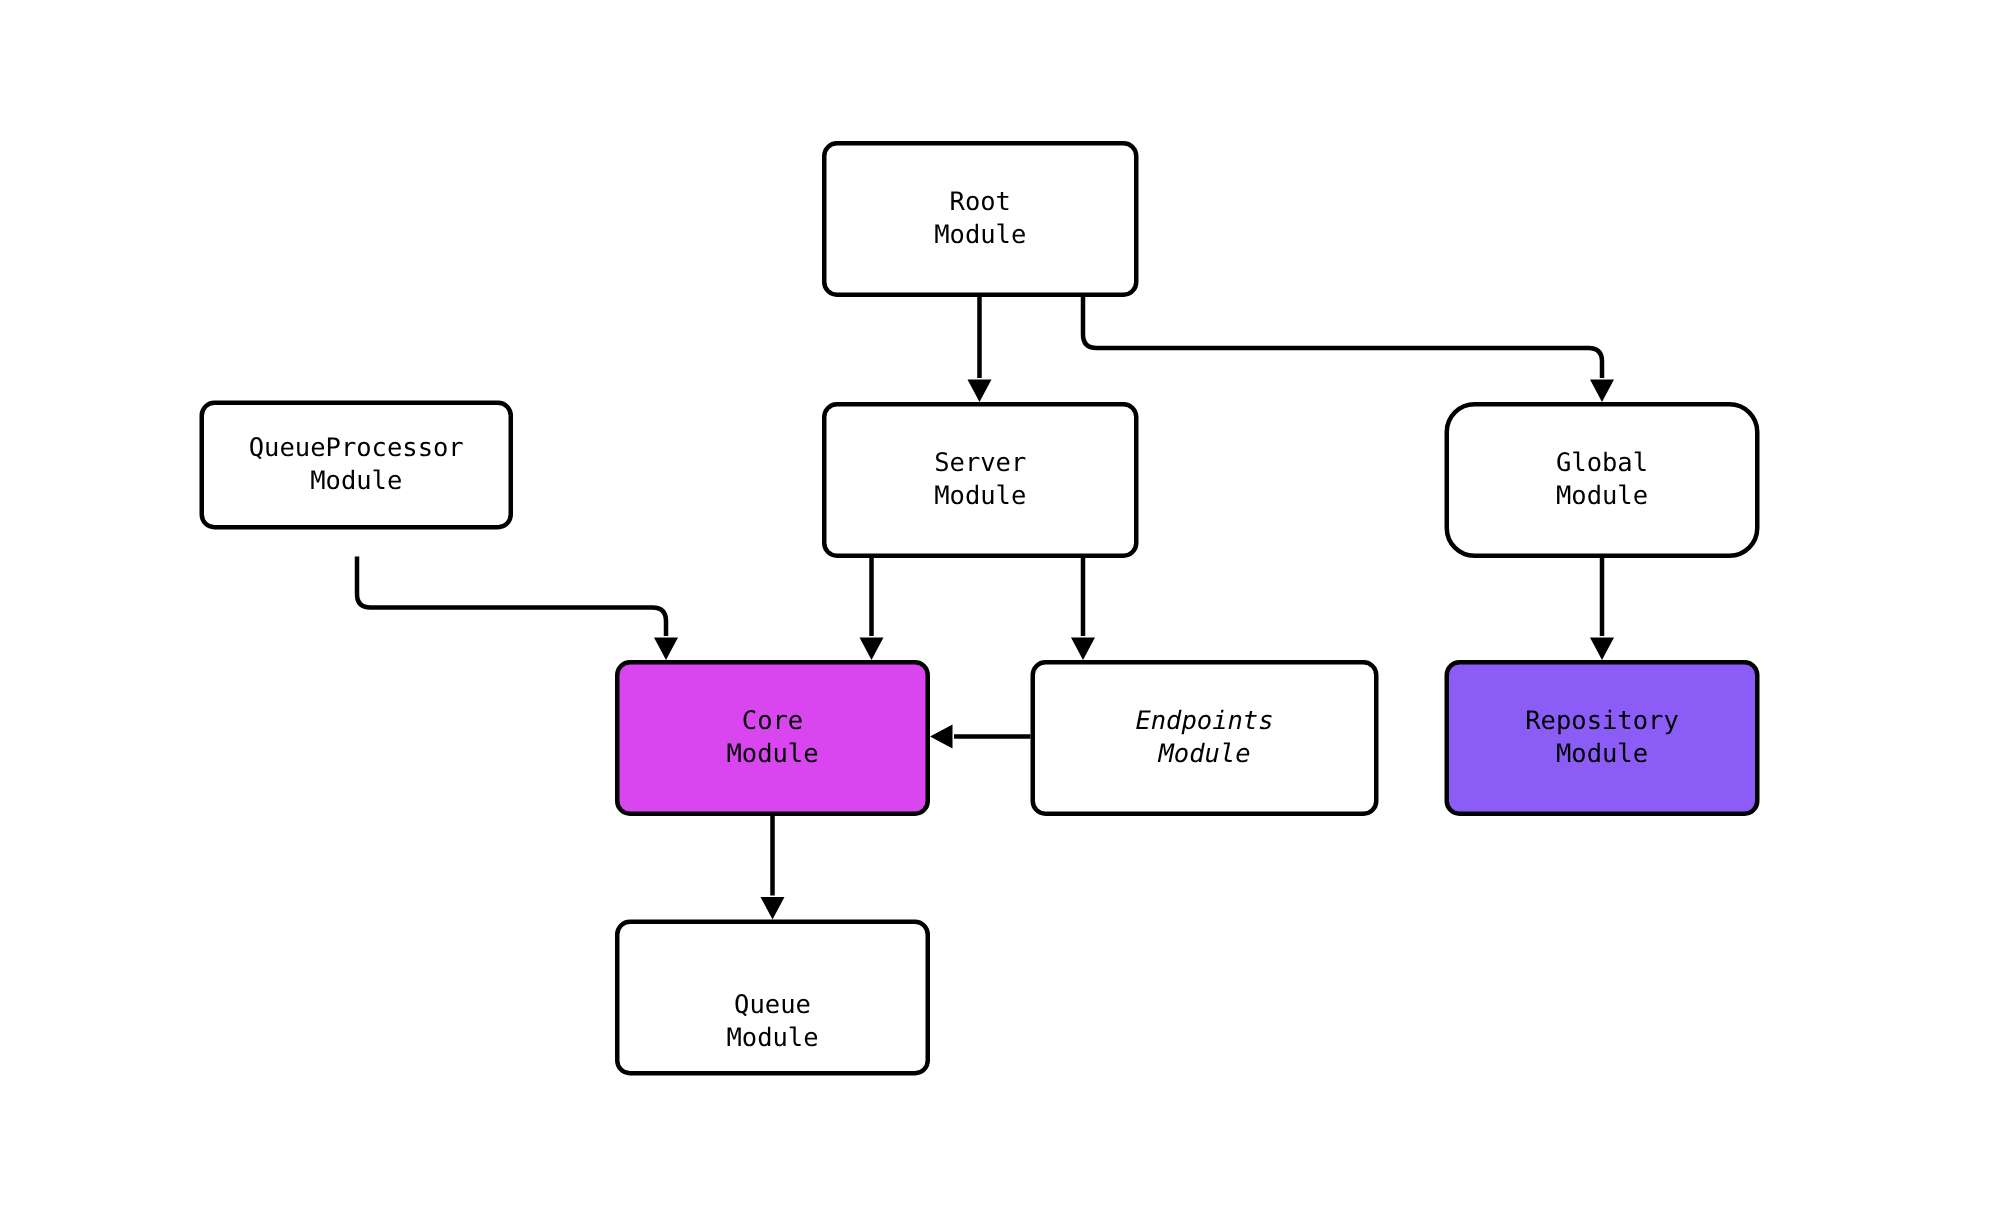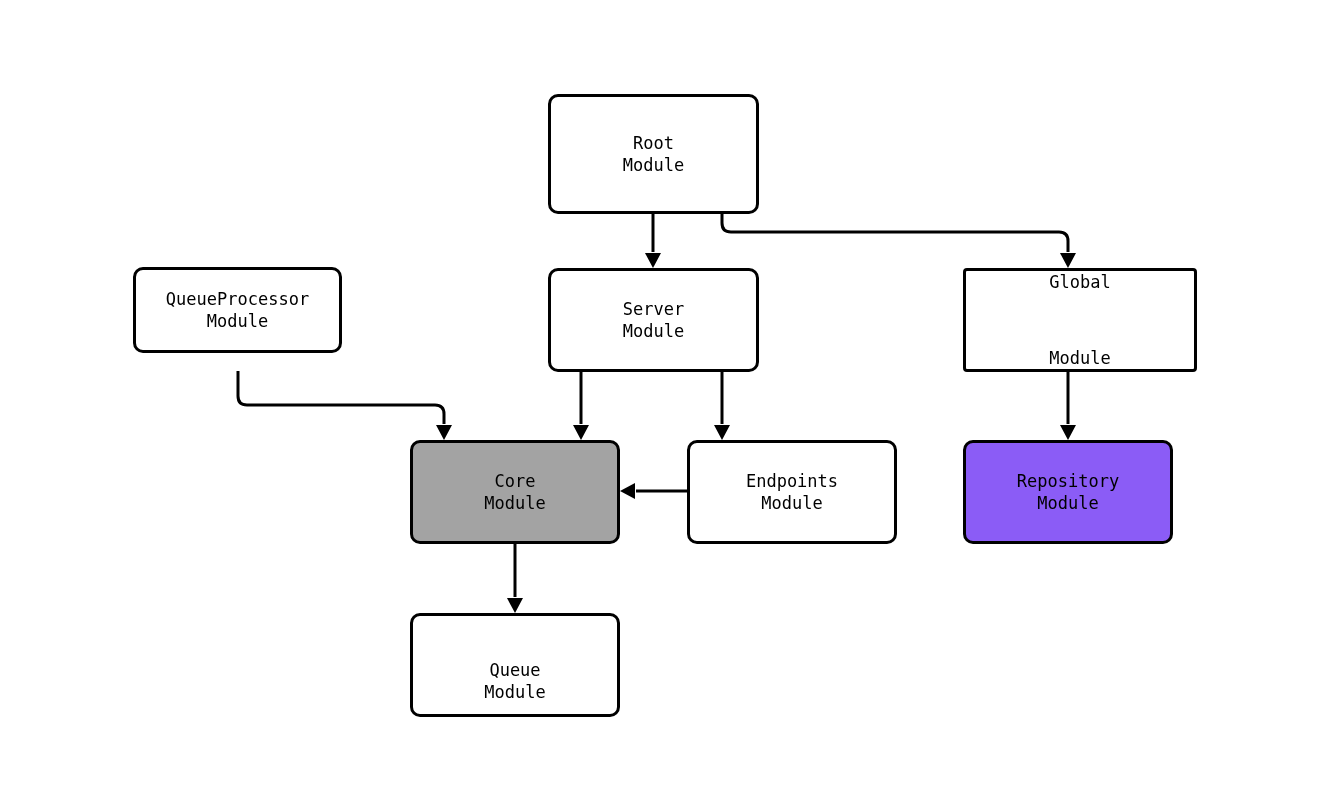--- a/index.html
+++ b/index.html
@@ -82,41 +82,41 @@
         <path d="M 687 491 L 636 491" fill="none" stroke="#000000" stroke-width="3" stroke-linecap="butt" stroke-linejoin="round"></path>
         <polygon points="635,483 635,499 620,491" fill="#000000"></polygon>
       </g>
       <g>
         <path d="M 515 544 L 515 597" fill="none" stroke="#000000" stroke-width="3" stroke-linecap="butt" stroke-linejoin="round"></path>
         <polygon points="507,598 523,598 515,613" fill="#000000"></polygon>
       </g>
     </svg>
 
   <div id="node-layer">
-      <div class="node" style="left: 548px; top: 94px; width: 211px; height: 120px; border-width: 3px; border-color: rgb(0, 0, 0); border-radius: 10px; background: rgb(255, 255, 255);">
+      <div class="node" style="left: 548px; top: 94px; width: 211px; height: 104px; border-width: 3px; border-color: rgb(0, 0, 0); border-radius: 10px; background: rgb(255, 255, 255);">
         <div class="node-line" style="color: rgb(0, 0, 0);">Root</div>
         <div class="node-line" style="color: rgb(0, 0, 0);">Module</div>
       </div>
       <div class="node" style="left: 133px; top: 267px; width: 209px; height: 86px; border-width: 3px; border-color: rgb(0, 0, 0); border-radius: 10px; background: rgb(255, 255, 255);">
         <div class="node-line" style="color: rgb(0, 0, 0);">QueueProcessor</div>
         <div class="node-line" style="color: rgb(0, 0, 0);">Module</div>
       </div>
       <div class="node" style="left: 548px; top: 268px; width: 211px; height: 104px; border-width: 3px; border-color: rgb(0, 0, 0); border-radius: 10px; background: rgb(255, 255, 255);">
         <div class="node-line" style="color: rgb(0, 0, 0);">Server</div>
         <div class="node-line" style="color: rgb(0, 0, 0);">Module</div>
       </div>
-      <div class="node" style="left: 963px; top: 268px; width: 234px; height: 104px; border-width: 3px; border-color: rgb(0, 0, 0); border-radius: 4px; background: rgb(255, 255, 255); justify-content: space-between;">
+      <div class="node" style="left: 963px; top: 268px; width: 210px; height: 104px; border-width: 3px; border-color: rgb(0, 0, 0); border-radius: 20px; background: rgb(255, 255, 255);">
         <div class="node-line" style="color: rgb(0, 0, 0);">Global</div>
         <div class="node-line" style="color: rgb(0, 0, 0);">Module</div>
       </div>
-      <div class="node" style="left: 410px; top: 440px; width: 210px; height: 104px; border-width: 3px; border-color: rgb(0, 0, 0); border-radius: 10px; background: #a3a3a3;">
+      <div class="node" style="left: 410px; top: 440px; width: 210px; height: 104px; border-width: 3px; border-color: rgb(0, 0, 0); border-radius: 10px; background: #d946ef;">
         <div class="node-line" style="color: rgb(0, 0, 0);">Core</div>
         <div class="node-line" style="color: rgb(0, 0, 0);">Module</div>
       </div>
-      <div class="node" style="left: 687px; top: 440px; width: 210px; height: 104px; border-width: 3px; border-color: rgb(0, 0, 0); border-radius: 10px; background: rgb(255, 255, 255);">
+      <div class="node" style="left: 687px; top: 440px; width: 232px; height: 104px; border-width: 3px; border-color: rgb(0, 0, 0); border-radius: 10px; background: rgb(255, 255, 255); font-style: italic;">
         <div class="node-line" style="color: rgb(0, 0, 0);">Endpoints</div>
         <div class="node-line" style="color: rgb(0, 0, 0);">Module</div>
       </div>
       <div class="node" style="left: 963px; top: 440px; width: 210px; height: 104px; border-width: 3px; border-color: rgb(0, 0, 0); border-radius: 10px; background: #8b5cf6;">
         <div class="node-line" style="color: rgb(0, 0, 0);">Repository</div>
         <div class="node-line" style="color: rgb(0, 0, 0);">Module</div>
       </div>
       <div class="node" style="left: 410px; top: 613px; width: 210px; height: 104px; border-width: 3px; border-color: rgb(0, 0, 0); border-radius: 10px; background: rgb(255, 255, 255);">
         <div class="node-line" style="color: rgb(0, 0, 0); margin-top: 32px;">Queue</div>
         <div class="node-line" style="color: rgb(0, 0, 0);">Module</div>

